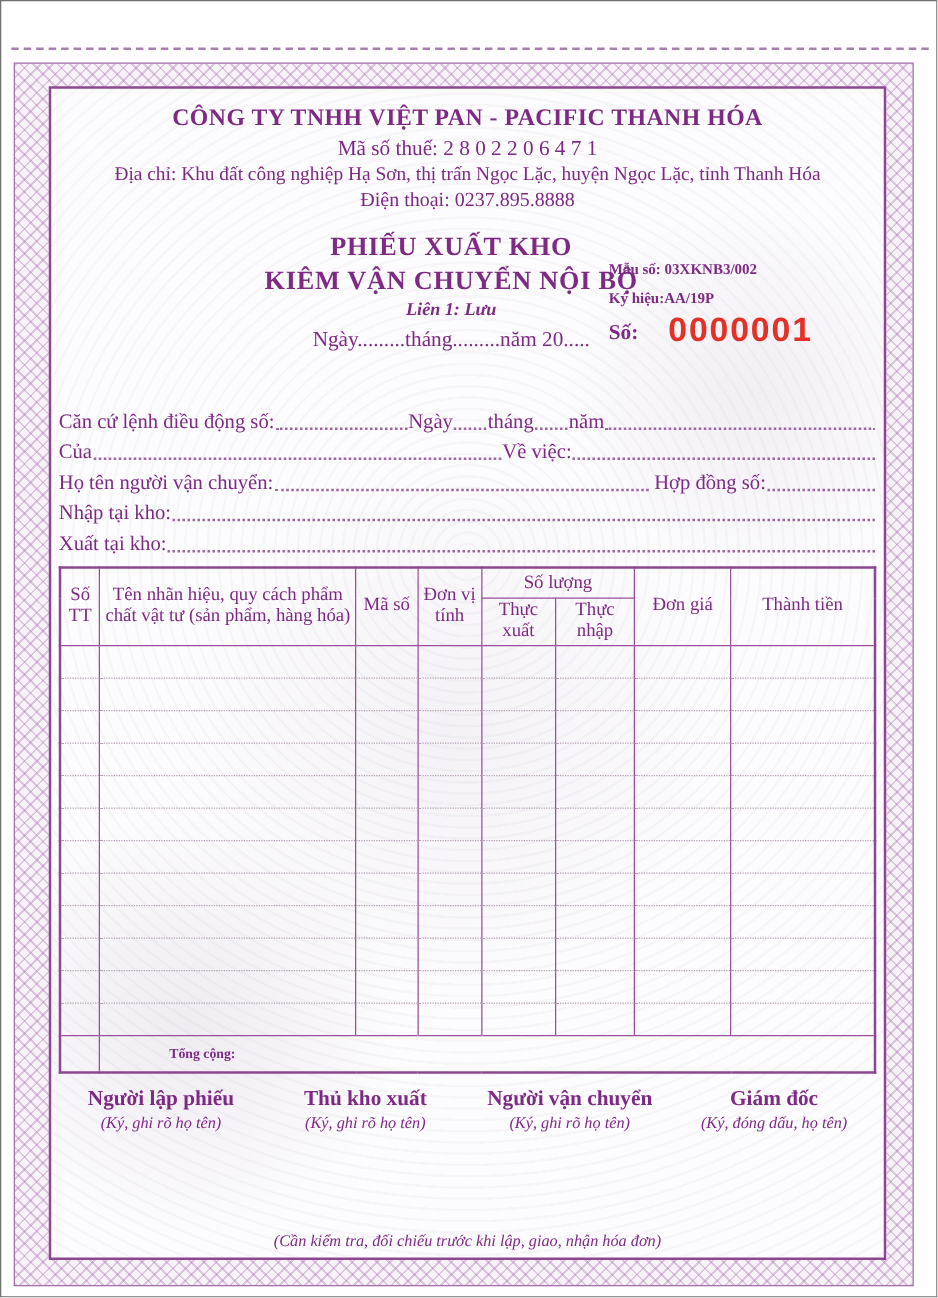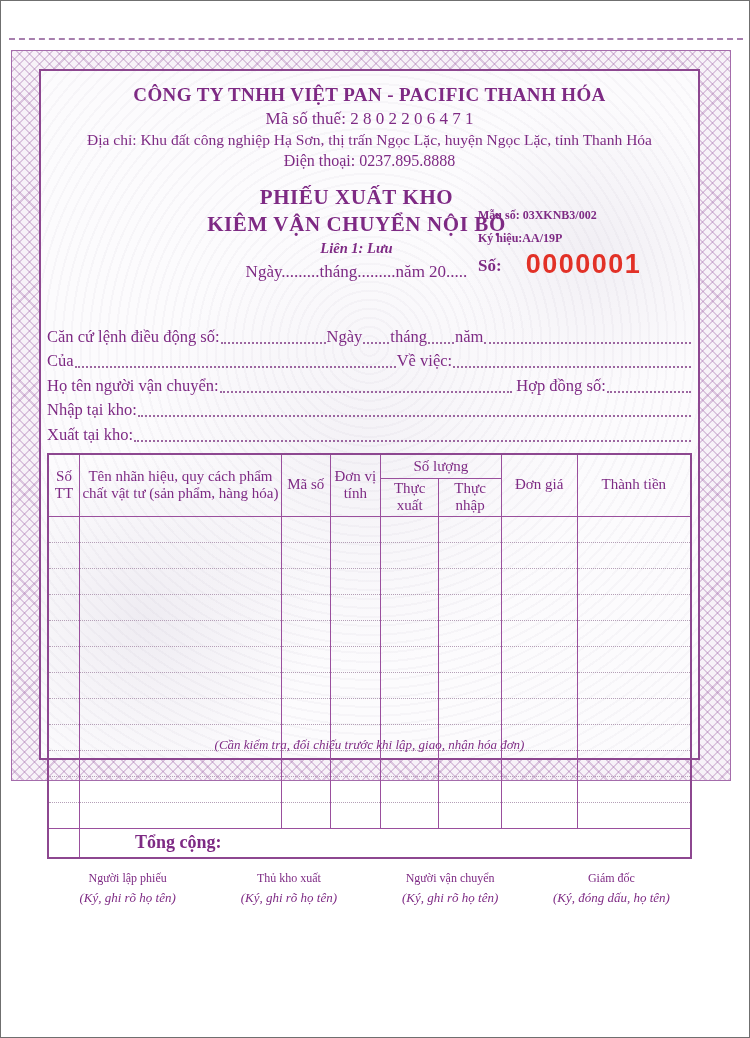--- a/index.html
+++ b/index.html
@@ -6,23 +6,23 @@
   .page{
     position:relative;width:750px;height:1038px;box-sizing:border-box;
     background:#ffffff;border:1px solid #6f6f6f;overflow:hidden;
     font-family:"Liberation Serif","DejaVu Serif",serif;color:#7e2a84;
   }
   .perf{
     position:absolute;top:37px;left:8px;right:6px;height:0;
     border-top:2px dashed #a77fae;
   }
   .frame{
-    position:absolute;left:10px;top:49px;width:720px;height:731px;box-sizing:border-box;
+    position:absolute;left:10px;top:49px;width:720px;height:979px;box-sizing:border-box;
     border:1px solid #a46cab;
-    padding:18px 30px 20px 27px;
+    padding:18px 21px 20px 27px;
     background:
       repeating-linear-gradient(45deg, rgba(156,95,165,0.30) 0 1.5px, rgba(0,0,0,0) 1.5px 7px),
       repeating-linear-gradient(-45deg, rgba(156,95,165,0.30) 0 1.5px, rgba(0,0,0,0) 1.5px 7px),
       #f7f2f8;
   }
   .inner{
     position:relative;width:100%;height:100%;box-sizing:border-box;
     border:2px solid #8d4790;
     padding:12px 6px 0 6px;
     background:
@@ -73,28 +73,28 @@
   }
   th.c-name{font-size:14.5px;}
   th.c-sub{font-size:14px;}
   tr.h1{height:25px;} tr.h2{height:27px;}
   table.items tbody td{
     height:25px;padding:0;
     border-left:1.5px solid #9a4f9d;border-right:1.5px solid #9a4f9d;
     border-bottom:1.5px dotted #b5a0b7;
   }
   table.items tfoot td{
-    height:26px;border-top:1.5px solid #9a4f9d;font-size:18px;
+    height:26px;border-top:1.5px solid #9a4f9d;font-size:11px;
   }
   td.tc-spacer{border-right:1.5px solid #9a4f9d;}
   td.tc-label{font-weight:bold;padding-left:55px;}
 
   .signs{display:flex;margin-top:9px;}
   .sign{flex:1 1 0;text-align:center;}
-  .sign .s-title{font-size:12px;font-weight:normal;line-height:21px;}
+  .sign .s-title{font-size:17px;font-weight:bold;line-height:21px;}
   .sign .s-note{font-size:13px;font-style:italic;line-height:17px;}
 
   .foot-note{
     position:absolute;left:0;right:0;bottom:5px;text-align:center;
     font-size:13px;font-style:italic;
   }
 </style>
 </head>
 <body>
 

